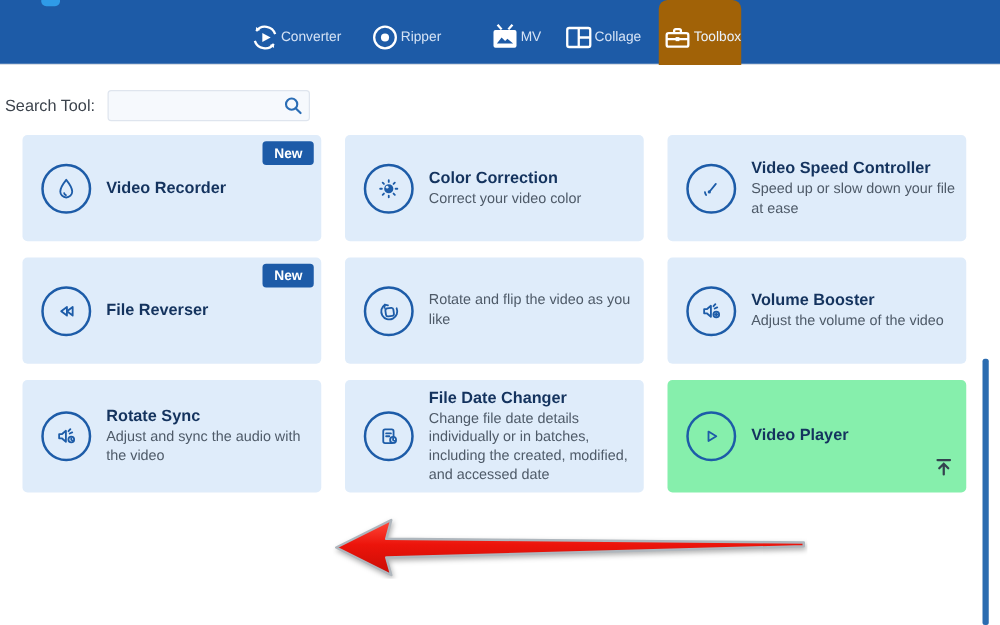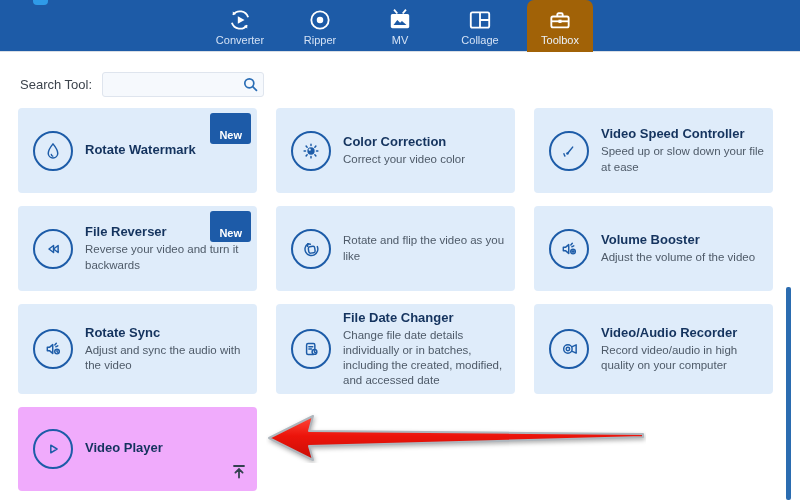--- a/index.html
+++ b/index.html
@@ -6,54 +6,54 @@
   html,body { width:800px; height:500px; overflow:hidden; background:#fff;
     font-family:"Liberation Sans", sans-serif; }
 
   
   .header { position:relative; width:800px; height:52px; background:#1d5ba7;
     border-bottom:1px solid #d9dee5; }
   .logo-frag { position:absolute; left:33px; top:0; width:15px; height:5px;
     background:#2f9be8; border-radius:0 0 4px 4px; }
   .tabs { position:absolute; left:0; right:0; top:0; height:52px;
     display:flex; justify-content:center; gap:14px; }
-  .tab { width:66px; height:52px; display:flex; flex-direction:column;
-    align-items:center; justify-content:flex-start; padding-top:7px;
+  .tab { width:66px; height:52px; display:flex; flex-direction:row;
+    align-items:center; justify-content:flex-end; padding-top:7px;
     cursor:pointer; }
   .tab.selected { background:#a16207; border-radius:7px 7px 0 0; }
   .tab-icon { height:26px; display:flex; align-items:center; justify-content:center; }
   .tab-icon svg { stroke:#fff; fill:none; stroke-width:1.7; }
   .tab-label { font-size:11px; color:#d4e2f5; margin-top:1px; }
   .tab.selected .tab-label { color:#eaf2fb; }
 
   
-  .search-row { display:flex; align-items:center; padding-left:20px; margin-top:20px; }
+  .search-row { display:flex; align-items:center; padding-left:4px; margin-top:20px; }
   .search-label { font-size:13px; color:#3c434c; margin-right:10px; }
   .search-wrap { position:relative; width:162px; height:25px; }
   .search-wrap input { width:100%; height:100%; border:1px solid #dfe5ee;
     background:#f6f9fd; border-radius:3px; padding:0 26px 0 8px; font-size:12px;
     color:#333; outline:none; }
   .search-glass { position:absolute; right:5px; top:4px; }
 
   
   .grid { margin:11px 0 0 18px; display:grid;
     grid-template-columns:repeat(3, 239px);
     grid-template-rows:85px 85px 90px 84px; gap:13px 19px; }
   .card { position:relative; background:#dfecfa; border-radius:4px;
     display:flex; align-items:center; padding-left:15px; cursor:pointer; }
-  .card.highlight { background:#f0abfc; }
+  .card.highlight { background:#86efac; }
   .tool-icon { flex:0 0 40px; width:40px; height:40px; border:2px solid #1d5ca8;
     border-radius:50%; display:flex; align-items:center; justify-content:center; }
   .tool-icon svg { stroke:#1d5ca8; fill:none; stroke-width:1.6;
     stroke-linecap:round; stroke-linejoin:round; }
   .tool-text { margin-left:12px; width:168px; }
   .tool-title { font-size:13px; font-weight:bold; color:#14335e; margin-bottom:3px; }
   .tool-desc { font-size:11.5px; color:#4e5a68; line-height:1.32; }
   .badge { position:absolute; top:5px; right:6px; background:#1d5ba8; color:#fff;
-    font-size:11px; font-weight:bold; padding:16px 9px 3px; border-radius:3px; }
+    font-size:11px; font-weight:bold; padding:4px 9px 3px; border-radius:3px; }
   .scrolltop { position:absolute; right:10px; bottom:7px; cursor:pointer; }
   .scrolltop svg { stroke:#33424f; fill:none; stroke-width:1.8; stroke-linecap:round; }
 
   
   .red-arrow { position:absolute; left:266px; top:411px; width:380px; height:52px;
     pointer-events:none; }
 
   
   .scrollbar-thumb { position:absolute; right:9px; top:287px; width:5px;
     height:213px; background:#2b6cb0; border-radius:2px; cursor:pointer; }
@@ -141,21 +141,21 @@
 
   <div class="card">
     <span class="badge">New</span>
     <span class="tool-icon">
       <svg width="22" height="22" viewBox="0 0 24 24">
         <path d="M12 4.2 C12 4.2 6.8 10.6 6.8 14.4 a5.2 5.2 0 0 0 10.4 0 C17.2 10.6 12 4.2 12 4.2 Z"></path>
         <path d="M10.2 15.8 a2.2 2.2 0 0 0 1.5 1.8"></path>
       </svg>
     </span>
     <span class="tool-text">
-      <div class="tool-title">Rotate Watermark</div>
+      <div class="tool-title">Video Recorder</div>
     </span>
   </div>
 
   <div class="card">
     <span class="tool-icon">
       <svg width="22" height="22" viewBox="0 0 24 24">
         <circle cx="12" cy="12" r="4" fill="#1d5ca8" stroke="none"></circle>
         <circle cx="10.6" cy="10.6" r="1.2" fill="#dfecfa" stroke="none"></circle>
         <path d="M12 4.5 V6 M12 18 V19.5 M4.5 12 H6 M18 12 H19.5 M6.7 6.7 L7.8 7.8 M16.2 16.2 L17.3 17.3 M6.7 17.3 L7.8 16.2 M16.2 7.8 L17.3 6.7"></path>
       </svg>
@@ -183,21 +183,20 @@
   <div class="card">
     <span class="badge">New</span>
     <span class="tool-icon">
       <svg width="22" height="22" viewBox="0 0 24 24">
         <path d="M12.6 8.2 L7.6 12 L12.6 15.8 Z"></path>
         <path d="M17.6 8.2 L12.6 12 L17.6 15.8 Z"></path>
       </svg>
     </span>
     <span class="tool-text">
       <div class="tool-title">File Reverser</div>
-      <div class="tool-desc">Reverse your video and turn it backwards</div>
     </span>
   </div>
 
   <div class="card">
     <span class="tool-icon">
       <svg width="22" height="22" viewBox="0 0 24 24">
         <path d="M8.6 6.3 A7 7 0 1 0 18.9 9.4"></path>
         <path d="M8.6 6.3 l-0.4 2.8 M8.6 6.3 l2.7 0.5"></path>
         <rect x="9.3" y="9.3" width="7" height="7" rx="1.8" transform="rotate(-8 12.8 12.8)"></rect>
       </svg>
@@ -245,33 +244,20 @@
         <circle cx="15.8" cy="15.2" r="2.6" fill="#dfecfa"></circle>
         <path d="M15.8 13.9 v1.4 l1.1 0.7"></path>
       </svg>
     </span>
     <span class="tool-text">
       <div class="tool-title">File Date Changer</div>
       <div class="tool-desc">Change file date details individually or in batches, including the created, modified, and accessed date</div>
     </span>
   </div>
 
-  <div class="card">
-    <span class="tool-icon">
-      <svg width="22" height="22" viewBox="0 0 24 24">
-        <circle cx="10.8" cy="12" r="4.6"></circle>
-        <circle cx="10.8" cy="12" r="1.9"></circle>
-        <path d="M15.6 9.4 l4.2-1.9 v9 l-4.2-1.9"></path>
-      </svg>
-    </span>
-    <span class="tool-text">
-      <div class="tool-title">Video/Audio Recorder</div>
-      <div class="tool-desc">Record video/audio in high quality on your computer</div>
-    </span>
-  </div>
 
   <div class="card highlight">
     <span class="tool-icon">
       <svg width="22" height="22" viewBox="0 0 24 24">
         <path d="M9.6 7.9 L16.4 12 L9.6 16.1 Z"></path>
       </svg>
     </span>
     <span class="tool-text">
       <div class="tool-title">Video Player</div>
     </span>

